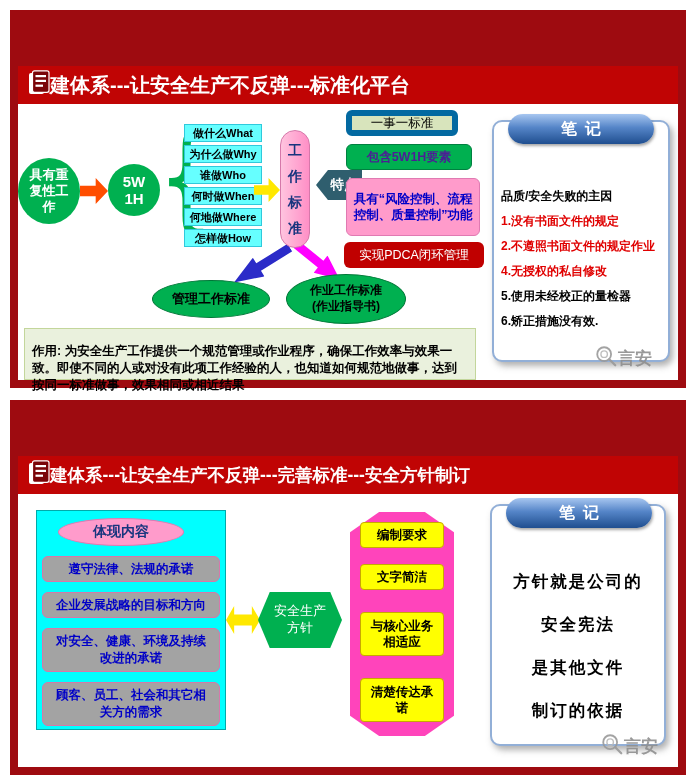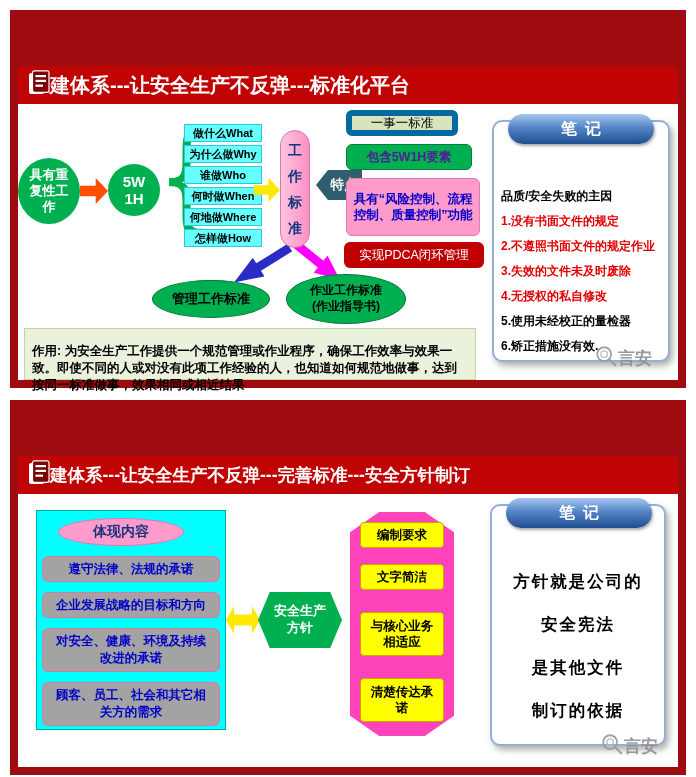--- a/index.html
+++ b/index.html
@@ -94,21 +94,21 @@
   .p0 { left:24px; top:62px;  width:178px; height:26px; }
   .p1 { left:24px; top:98px;  width:178px; height:26px; }
   .p2 { left:24px; top:134px; width:178px; height:44px; }
   .p3 { left:24px; top:188px; width:178px; height:44px; }
 
   .double-arrow { left:208px; top:112px; width:34px; height:28px; background:#FFE800;
                   clip-path:polygon(0 50%, 24% 0, 24% 30%, 76% 30%, 76% 0, 100% 50%, 76% 100%, 76% 70%, 24% 70%, 24% 100%); }
 
   .hex { left:240px; top:98px; width:84px; height:56px; background:#00B050;
          clip-path:polygon(14% 0, 86% 0, 100% 50%, 86% 100%, 14% 100%, 0 50%);
-         color:#fff; font-weight:bold; font-size:13px; display:flex; flex-direction:column;
+         color:#fff; font-weight:normal; font-size:13px; display:flex; flex-direction:column;
          align-items:center; justify-content:center; line-height:1.3; }
 
   .magenta-shape { left:332px; top:18px; width:104px; height:224px; background:#FF44BB;
                    clip-path:polygon(28% 0, 72% 0, 100% 9%, 100% 91%, 72% 100%, 28% 100%, 0 91%, 0 9%); }
   .ybox { background:#FFFF00; border:1px solid #C8A800; border-radius:4px; color:#000; font-weight:bold;
           font-size:12.5px; display:flex; align-items:center; justify-content:center; text-align:center;
           line-height:1.3; padding:2px 6px; z-index:2; }
   .y0 { left:342px; top:28px;  width:84px; height:26px; }
   .y1 { left:342px; top:70px;  width:84px; height:26px; }
   .y2 { left:342px; top:118px; width:84px; height:44px; }
@@ -182,21 +182,20 @@
         <span>(作业指导书)</span>
       </div>
 
       <div class="abs role-box">作用: 为安全生产工作提供一个规范管理或作业程序，确保工作效率与效果一致。即使不同的人或对没有此项工作经验的人，也知道如何规范地做事，达到按同一标准做事，效果相同或相近结果</div>
 
       <aside class="abs notes-panel np1">
         <div class="notes-body1">
           <p class="nline">品质/安全失败的主因</p>
           <p class="nline red">1.没有书面文件的规定</p>
           <p class="nline red">2.不遵照书面文件的规定作业</p>
-          <p class="nline red">3.失效的文件未及时废除</p>
           <p class="nline red">4.无授权的私自修改</p>
           <p class="nline">5.使用未经校正的量检器</p>
           <p class="nline">6.矫正措施没有效.</p>
         </div>
       </aside>
       <div class="abs notes-cap nc1">笔记</div>
 
       <div class="abs watermark wm1">
         <span>
           <svg width="24" height="24" viewBox="0 0 26 26">

